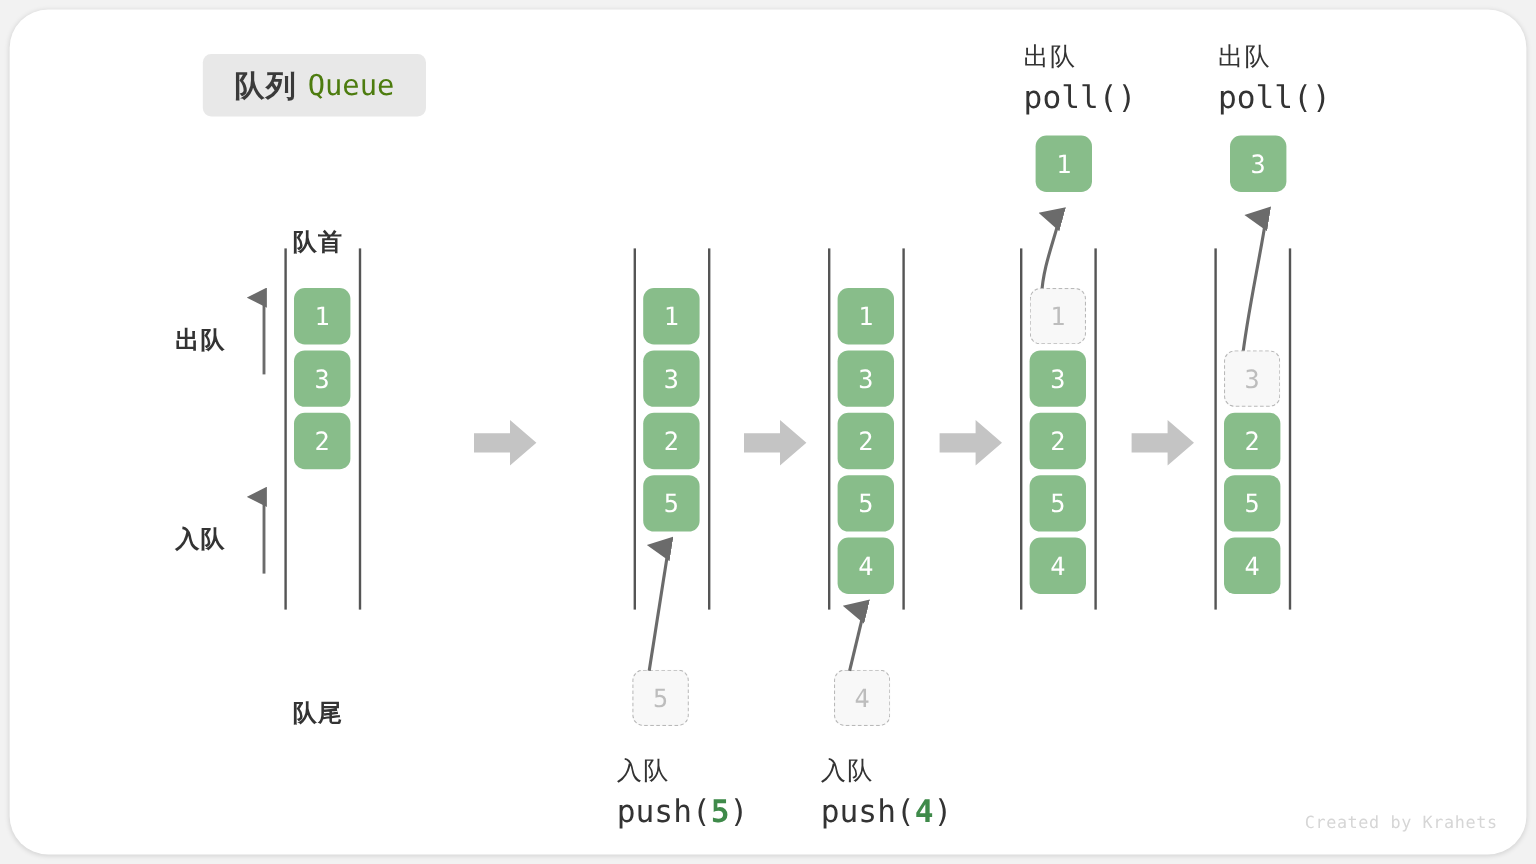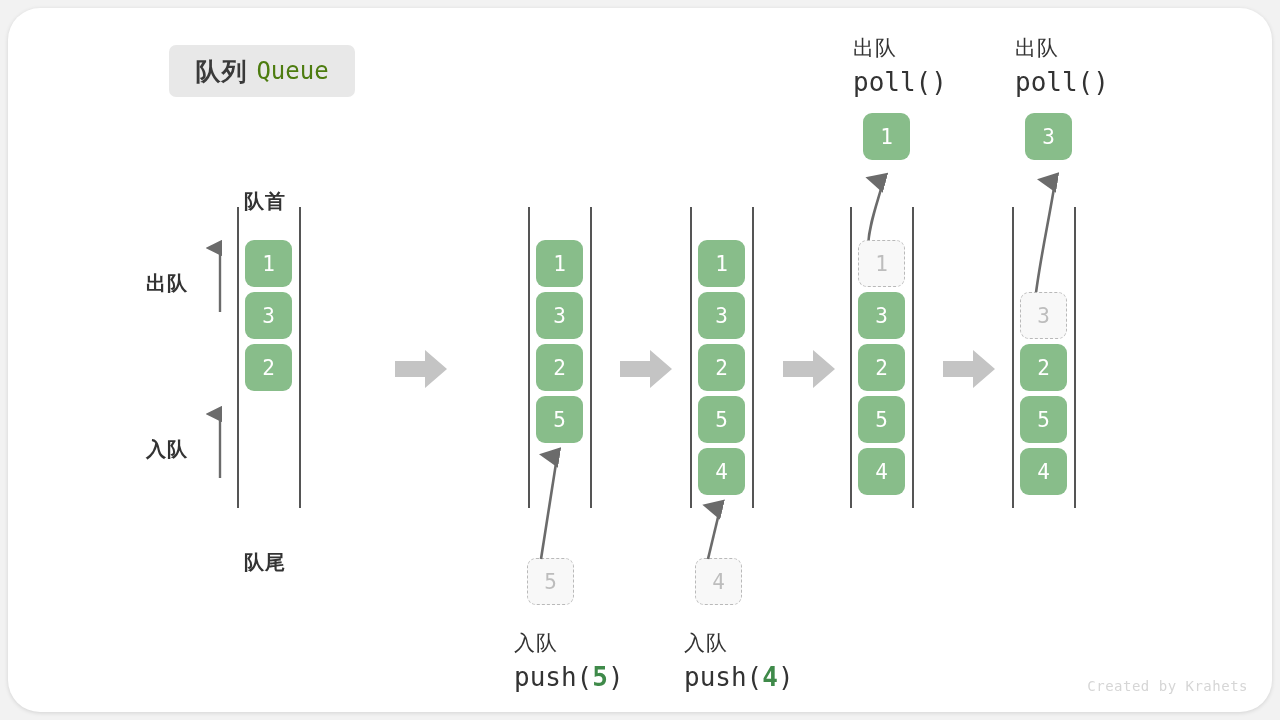--- a/index.html
+++ b/index.html
@@ -68,21 +68,21 @@
 
 <div id="card">
 <div id="stage">
 
   <div class="abs" id="title-badge">
     <span class="zh">队列</span>
     <span class="en">Queue</span>
   </div>
 
   <div class="abs cn-bold" style="left:236px;top:148px;margin-top:32px;">队首</div>
-  <div class="abs cn-bold" style="left:236px;top:541px;">队尾</div>
+  <div class="abs cn-bold" style="left:236px;top:573px;">队尾</div>
 
   <div class="abs cn-bold" style="left:138px;top:262px;">出队</div>
   <div class="abs" style="left:202px;top:232px;">
     <svg width="20" height="72" viewBox="0 0 20 72">
       <defs>
         <marker id="mkUpSide" markerWidth="7" markerHeight="7" refX="3.5" refY="6" orient="auto">
           <path d="M3.5,0 L7,7 L0,7 Z" fill="#6b6b6b"></path>
         </marker>
       </defs>
       <line x1="10" y1="72" x2="10" y2="8" stroke="#6b6b6b" stroke-width="2.4" marker-end="url(#mkUpSide)"></line>

